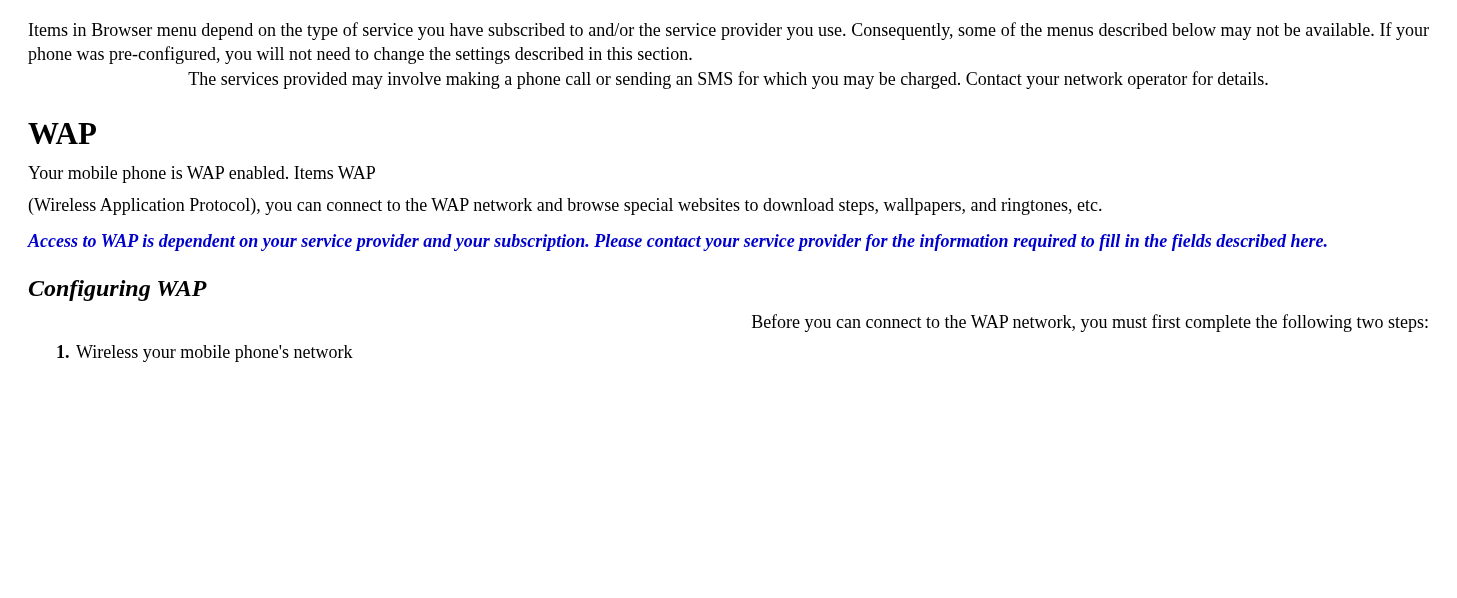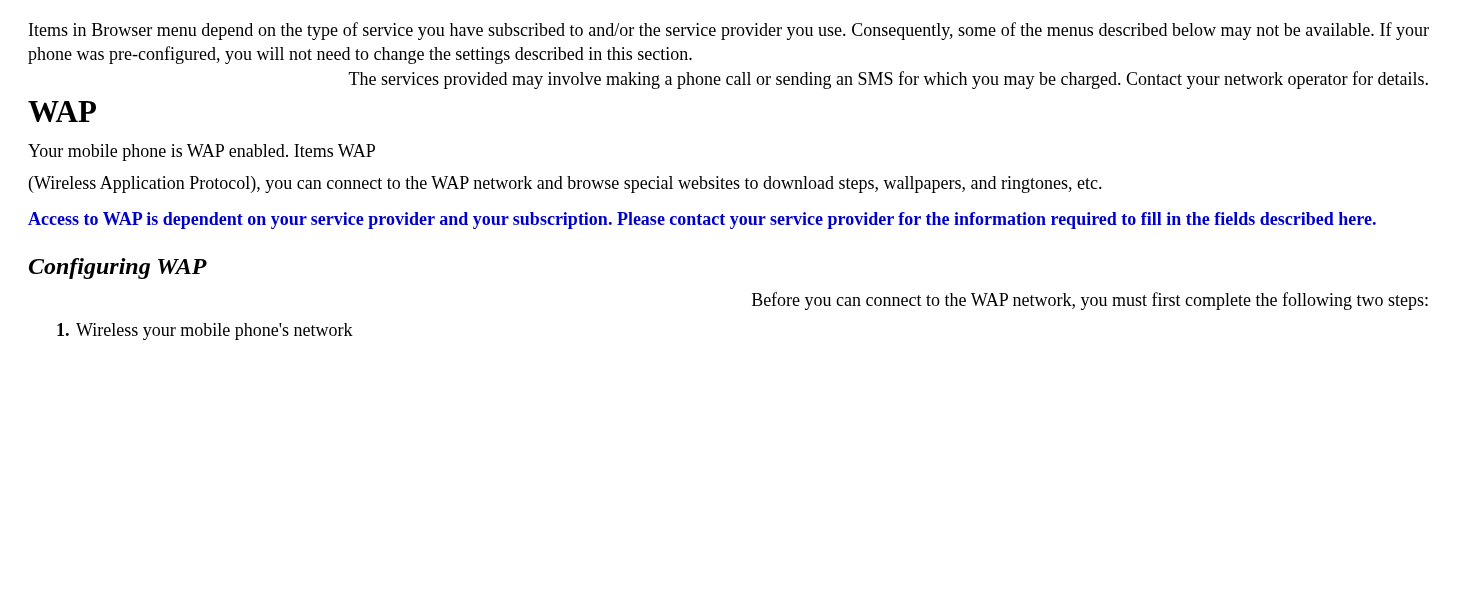--- a/index.html
+++ b/index.html
@@ -17,36 +17,38 @@
       min-height: 598px;
       padding: 18px 28px 18px 28px;
       line-height: 1.35;
     }
 
     .intro-paragraph {
       text-align: justify;
     }
 
     .services-paragraph {
-      text-align: right;
+      text-align: center;
+      margin-bottom: 22px;
     }
 
     .section-heading {
       font-size: 31px;
       font-weight: bold;
       margin-bottom: 6px;
     }
 
     .wap-body-paragraph {
       text-align: justify;
       margin-bottom: 8px;
     }
 
     .wap-notice {
       color: #0000cc;
+      font-style: italic;
       font-weight: bold;
       text-align: justify;
       margin-bottom: 18px;
       margin-top: 12px;
     }
 
     .configuring-heading {
       font-size: 24px;
       font-weight: bold;
       font-style: italic;

